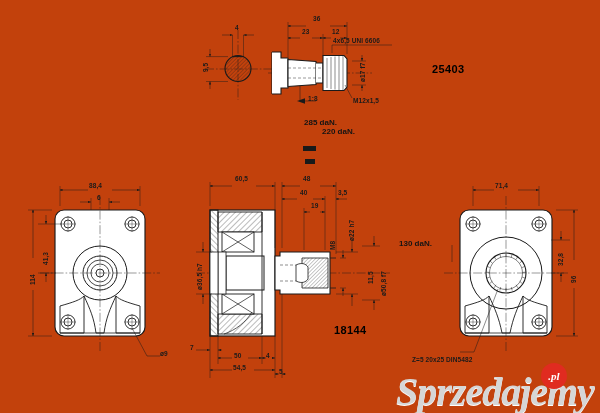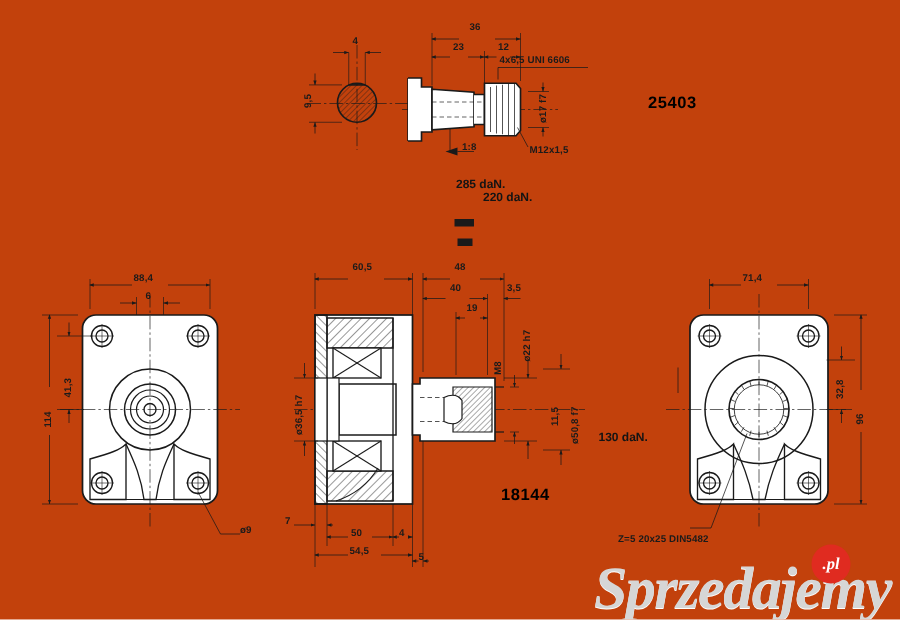--- a/index.html
+++ b/index.html
@@ -389,21 +389,21 @@
   <div class="lbl dim" style="left:333px;top:38px;">4x6,5 UNI 6606</div>
   <div class="lbl dim" style="left:353px;top:98px;">M12x1,5</div>
   <div class="lbl dim" style="left:308px;top:96px;">1:8</div>
   <div class="lbl dim vtxt" style="left:360px;top:82px;transform:rotate(-90deg);transform-origin:left top;">ø17 f7</div>
 
   <div class="lbl code" style="left:432px;top:64px;">25403</div>
   <div class="lbl code" style="left:334px;top:325px;">18144</div>
 
   <div class="lbl note" style="left:262px;top:119px;margin-left:42px;">285 daN.</div>
   <div class="lbl note" style="left:322px;top:128px;">220 daN.</div>
-  <div class="lbl note" style="left:399px;top:240px;margin-top:48px;">130 daN.</div>
+  <div class="lbl note" style="left:399px;top:240px;">130 daN.</div>
 
   <div class="lbl dim" style="left:89px;top:183px;">88,4</div>
   <div class="lbl dim" style="left:97px;top:195px;">6</div>
   <div class="lbl dim vtxt" style="left:43px;top:265px;transform:rotate(-90deg);transform-origin:left top;">41,3</div>
   <div class="lbl dim vtxt" style="left:30px;top:285px;transform:rotate(-90deg);transform-origin:left top;">114</div>
   <div class="lbl dim" style="left:160px;top:351px;">ø9</div>
 
   <div class="lbl dim" style="left:235px;top:176px;">60,5</div>
   <div class="lbl dim" style="left:303px;top:176px;">48</div>
   <div class="lbl dim" style="left:300px;top:190px;">40</div>

